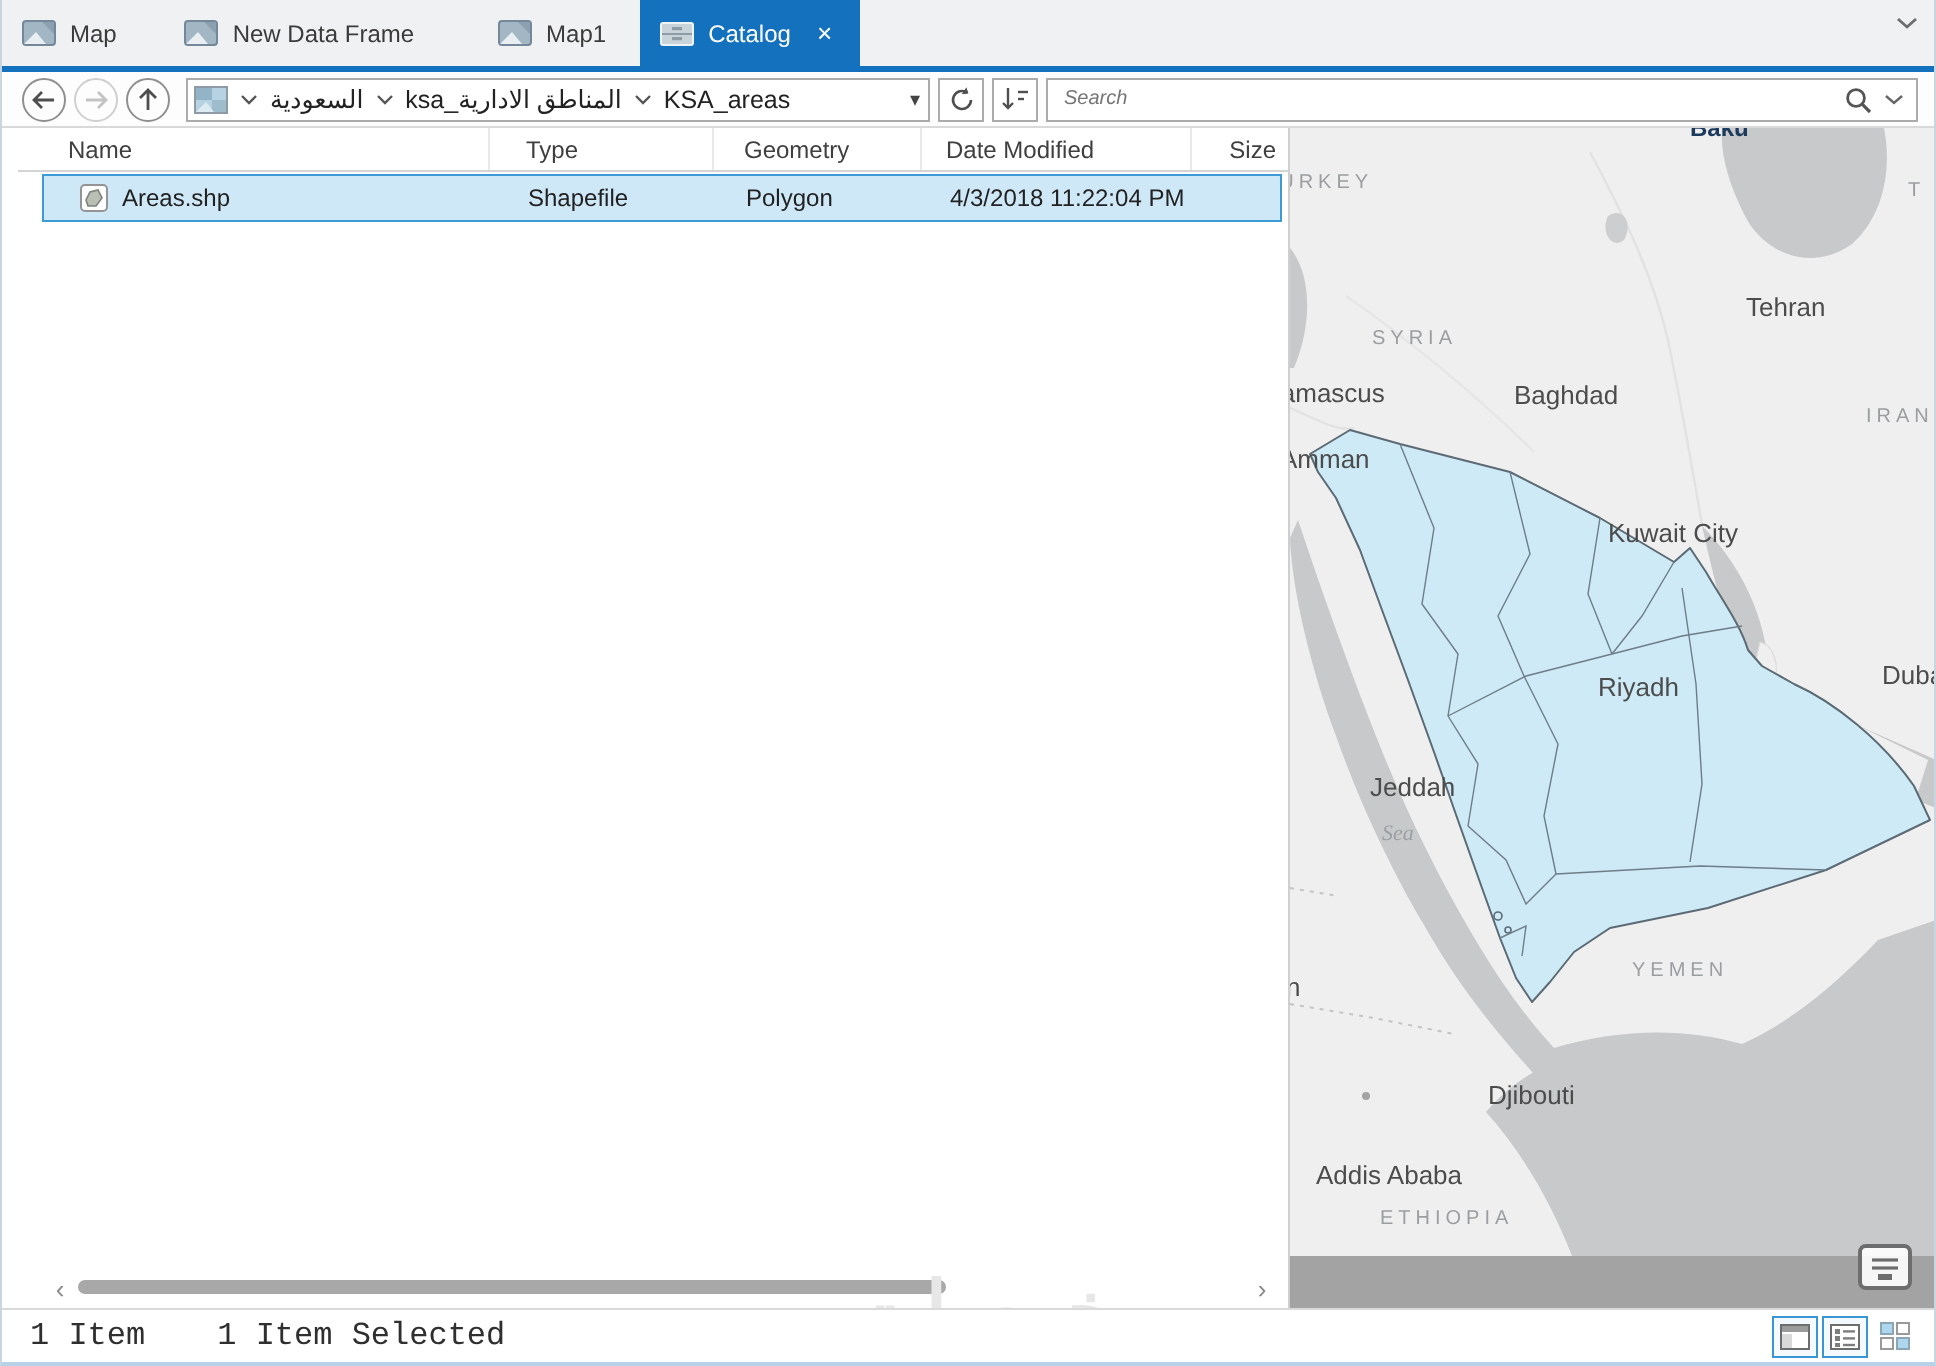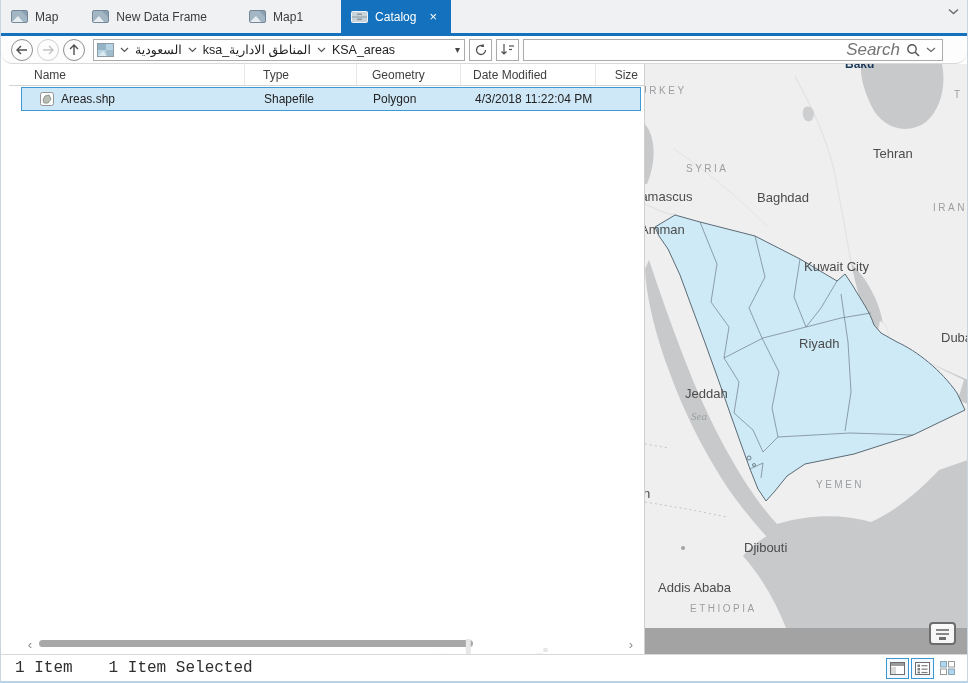--- a/index.html
+++ b/index.html
@@ -15,35 +15,35 @@
   .tabbar { height:33px; background:#eff1f2; display:flex; align-items:stretch; position:relative; flex:0 0 auto; }
   .tab { display:flex; align-items:center; gap:7px; padding:0 14px 0 10px; cursor:default; }
   .tab .tlabel { font-size:12px; color:#3b3b3b; white-space:nowrap; }
   .tab.active { background:#1471bd; }
   .tab.active .tlabel { color:#fff; }
   .tab-close { color:#fff; font-size:13px; margin-left:6px; line-height:1; }
   .tab-overflow { position:absolute; right:8px; top:8px; }
   .bluebar { height:3px; background:#1471bd; flex:0 0 auto; }
 
   
-  .toolbar { height:28px; display:flex; align-items:center; padding:0 24px 0 10px; gap:4px;
-    background:#fdfdfd; border-bottom:1px solid #d9d9d9; flex:0 0 auto;border-radius:12px; }
+  .toolbar { height:28px; display:flex; align-items:center; padding:0 8px 0 10px; gap:4px;
+    background:#fdfdfd; border-bottom:1px solid #d9d9d9; flex:0 0 auto; }
   .navbtn { width:22px; height:22px; border-radius:50%; border:1px solid #8f8f8f; background:#fdfdfd;
     display:flex; align-items:center; justify-content:center; flex:0 0 auto; }
   .navbtn.disabled { border-color:#cfcfcf; }
   .breadcrumb { height:22px; flex:0 0 auto; width:372px; border:1px solid #ababab; background:#fff;
     display:flex; align-items:center; padding:0 4px 0 3px; gap:6px; margin-left:4px; }
   .bc-seg { white-space:nowrap; color:#222; font-size:12.5px; }
   .bc-drop { margin-left:auto; color:#444; font-size:10px; }
   .sqbtn { width:23px; height:22px; border:1px solid #ababab; background:#fff;
     display:flex; align-items:center; justify-content:center; flex:0 0 auto; }
   .searchbox { flex:1 1 auto; height:22px; border:1px solid #ababab; background:#fff;
     display:flex; align-items:center; padding:0 6px 0 8px; gap:6px; }
   .searchbox input { flex:1; border:none; outline:none; font-family:"Liberation Sans",sans-serif;
-    font-size:17px; font-style:italic; color:#666; background:transparent;text-align:right; }
+    font-size:10px; font-style:italic; color:#666; background:transparent; }
   .chevi { display:inline-flex; align-items:center; }
 
   
   .content { flex:1 1 auto; display:flex; min-height:0; }
   .left-panel { width:644px; border-right:1px solid #cfcfcf; display:flex; flex-direction:column; background:#fff; position:relative; padding-left:8px; }
   .colheads { height:22px; display:flex; border-bottom:1px solid #d4d4d4; flex:0 0 auto; }
   .colheads .ch { border-right:1px solid #e8e8e8; display:flex; align-items:center; color:#3f3f3f; font-size:12px; }
   .ch.c-name { width:236px; padding-left:25px; }
   .ch.c-type { width:112px; padding-left:18px; }
   .ch.c-geom { width:104px; padding-left:15px; }
@@ -113,21 +113,21 @@
       <span class="tlabel">New Data Frame</span>
     </div>
     <div class="tab" style="margin-left:18px;">
       <svg width="17" height="13">
           <rect x="0.5" y="0.5" width="16" height="12" rx="1.5" fill="#a3b6c4" stroke="#74889a"></rect>
           <path d="M1,12 L7,6 L12,12 Z" fill="#e8eef2"></path>
           <path d="M10,1 L16,1 L16,7 Z" fill="#8ba0b0"></path>
         </svg>
       <span class="tlabel">Map1</span>
     </div>
-    <div class="tab active" style="margin-left:24px;">
+    <div class="tab active" style="margin-left:3px;">
       <svg width="17" height="13">
           <rect x="0.5" y="1.5" width="16" height="11" rx="1" fill="#c9d3da" stroke="#eef3f7"></rect>
           <line x1="1" y1="7" x2="16" y2="7" stroke="#8e9ca6" stroke-width="1"></line>
           <rect x="6" y="3.5" width="5" height="1.6" fill="#8e9ca6"></rect>
           <rect x="6" y="8.5" width="5" height="1.6" fill="#8e9ca6"></rect>
         </svg>
       <span class="tlabel">Catalog</span>
       <span class="tab-close">×</span>
     </div>
     <span class="tab-overflow chevi">

